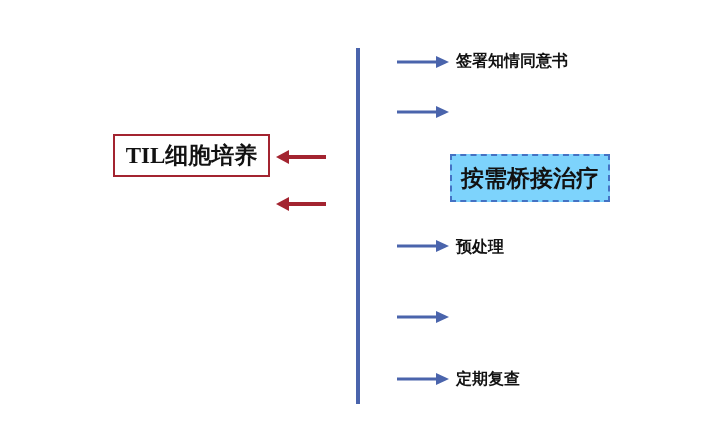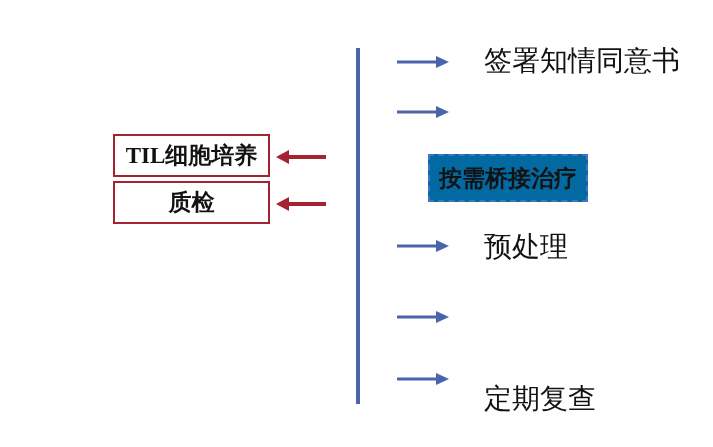--- a/index.html
+++ b/index.html
@@ -51,61 +51,57 @@
   .ba2 { top: 105px; }
   .ba3 { top: 239px; }
   .ba4 { top: 310px; }
   .ba5 { top: 372px; }
   .ra1 { top: 150px; }
   .ra2 { top: 197px; }
   
   .step-label {
     position: absolute;
     left: 456px;
-    font-size: 28px;
-    font-weight: normal;
+    font-size: 16px;
+    font-weight: bold;
     color: var(--text);
     line-height: 28px;
     white-space: nowrap;
-    margin-left: 28px;
   }
   .sl1 { top: 47px; }
   .sl2 { top: 99px; }
   .sl3 { top: 233px; text-align: center; }
   .sl4 { top: 303px; }
-  .sl5 { top: 385px; text-align: center; }
+  .sl5 { top: 365px; text-align: center; }
   
   .dashedbox {
     position: absolute;
-    left: 428px;
+    left: 450px;
     top: 154px;
     width: 156px;
     height: 44px;
     border: 2px dashed var(--dash-blue);
     display: flex;
     align-items: center;
     justify-content: center;
     font-size: 23px;
     font-weight: bold;
     color: var(--text);
-    background: #0369a1;
+    background: #7dd3fc;
   }
 </style>
 </head>
 <body>
 
 <div class="canvas">
 
   <div class="vline"></div>
 
   <div class="redbox box1">
     <span>TIL细胞培养</span>
-  </div>
-  <div class="redbox box2">
-    <span>质检</span>
   </div>
 
   <svg class="arrow red-arrow ra1" width="50" height="14" viewBox="0 0 50 14">
     <line x1="50" y1="7" x2="12" y2="7" stroke="currentColor" stroke-width="4"></line>
     <polygon points="13,0 0,7 13,14" fill="currentColor"></polygon>
   </svg>
   <svg class="arrow red-arrow ra2" width="50" height="14" viewBox="0 0 50 14">
     <line x1="50" y1="7" x2="12" y2="7" stroke="currentColor" stroke-width="4"></line>
     <polygon points="13,0 0,7 13,14" fill="currentColor"></polygon>
   </svg>

